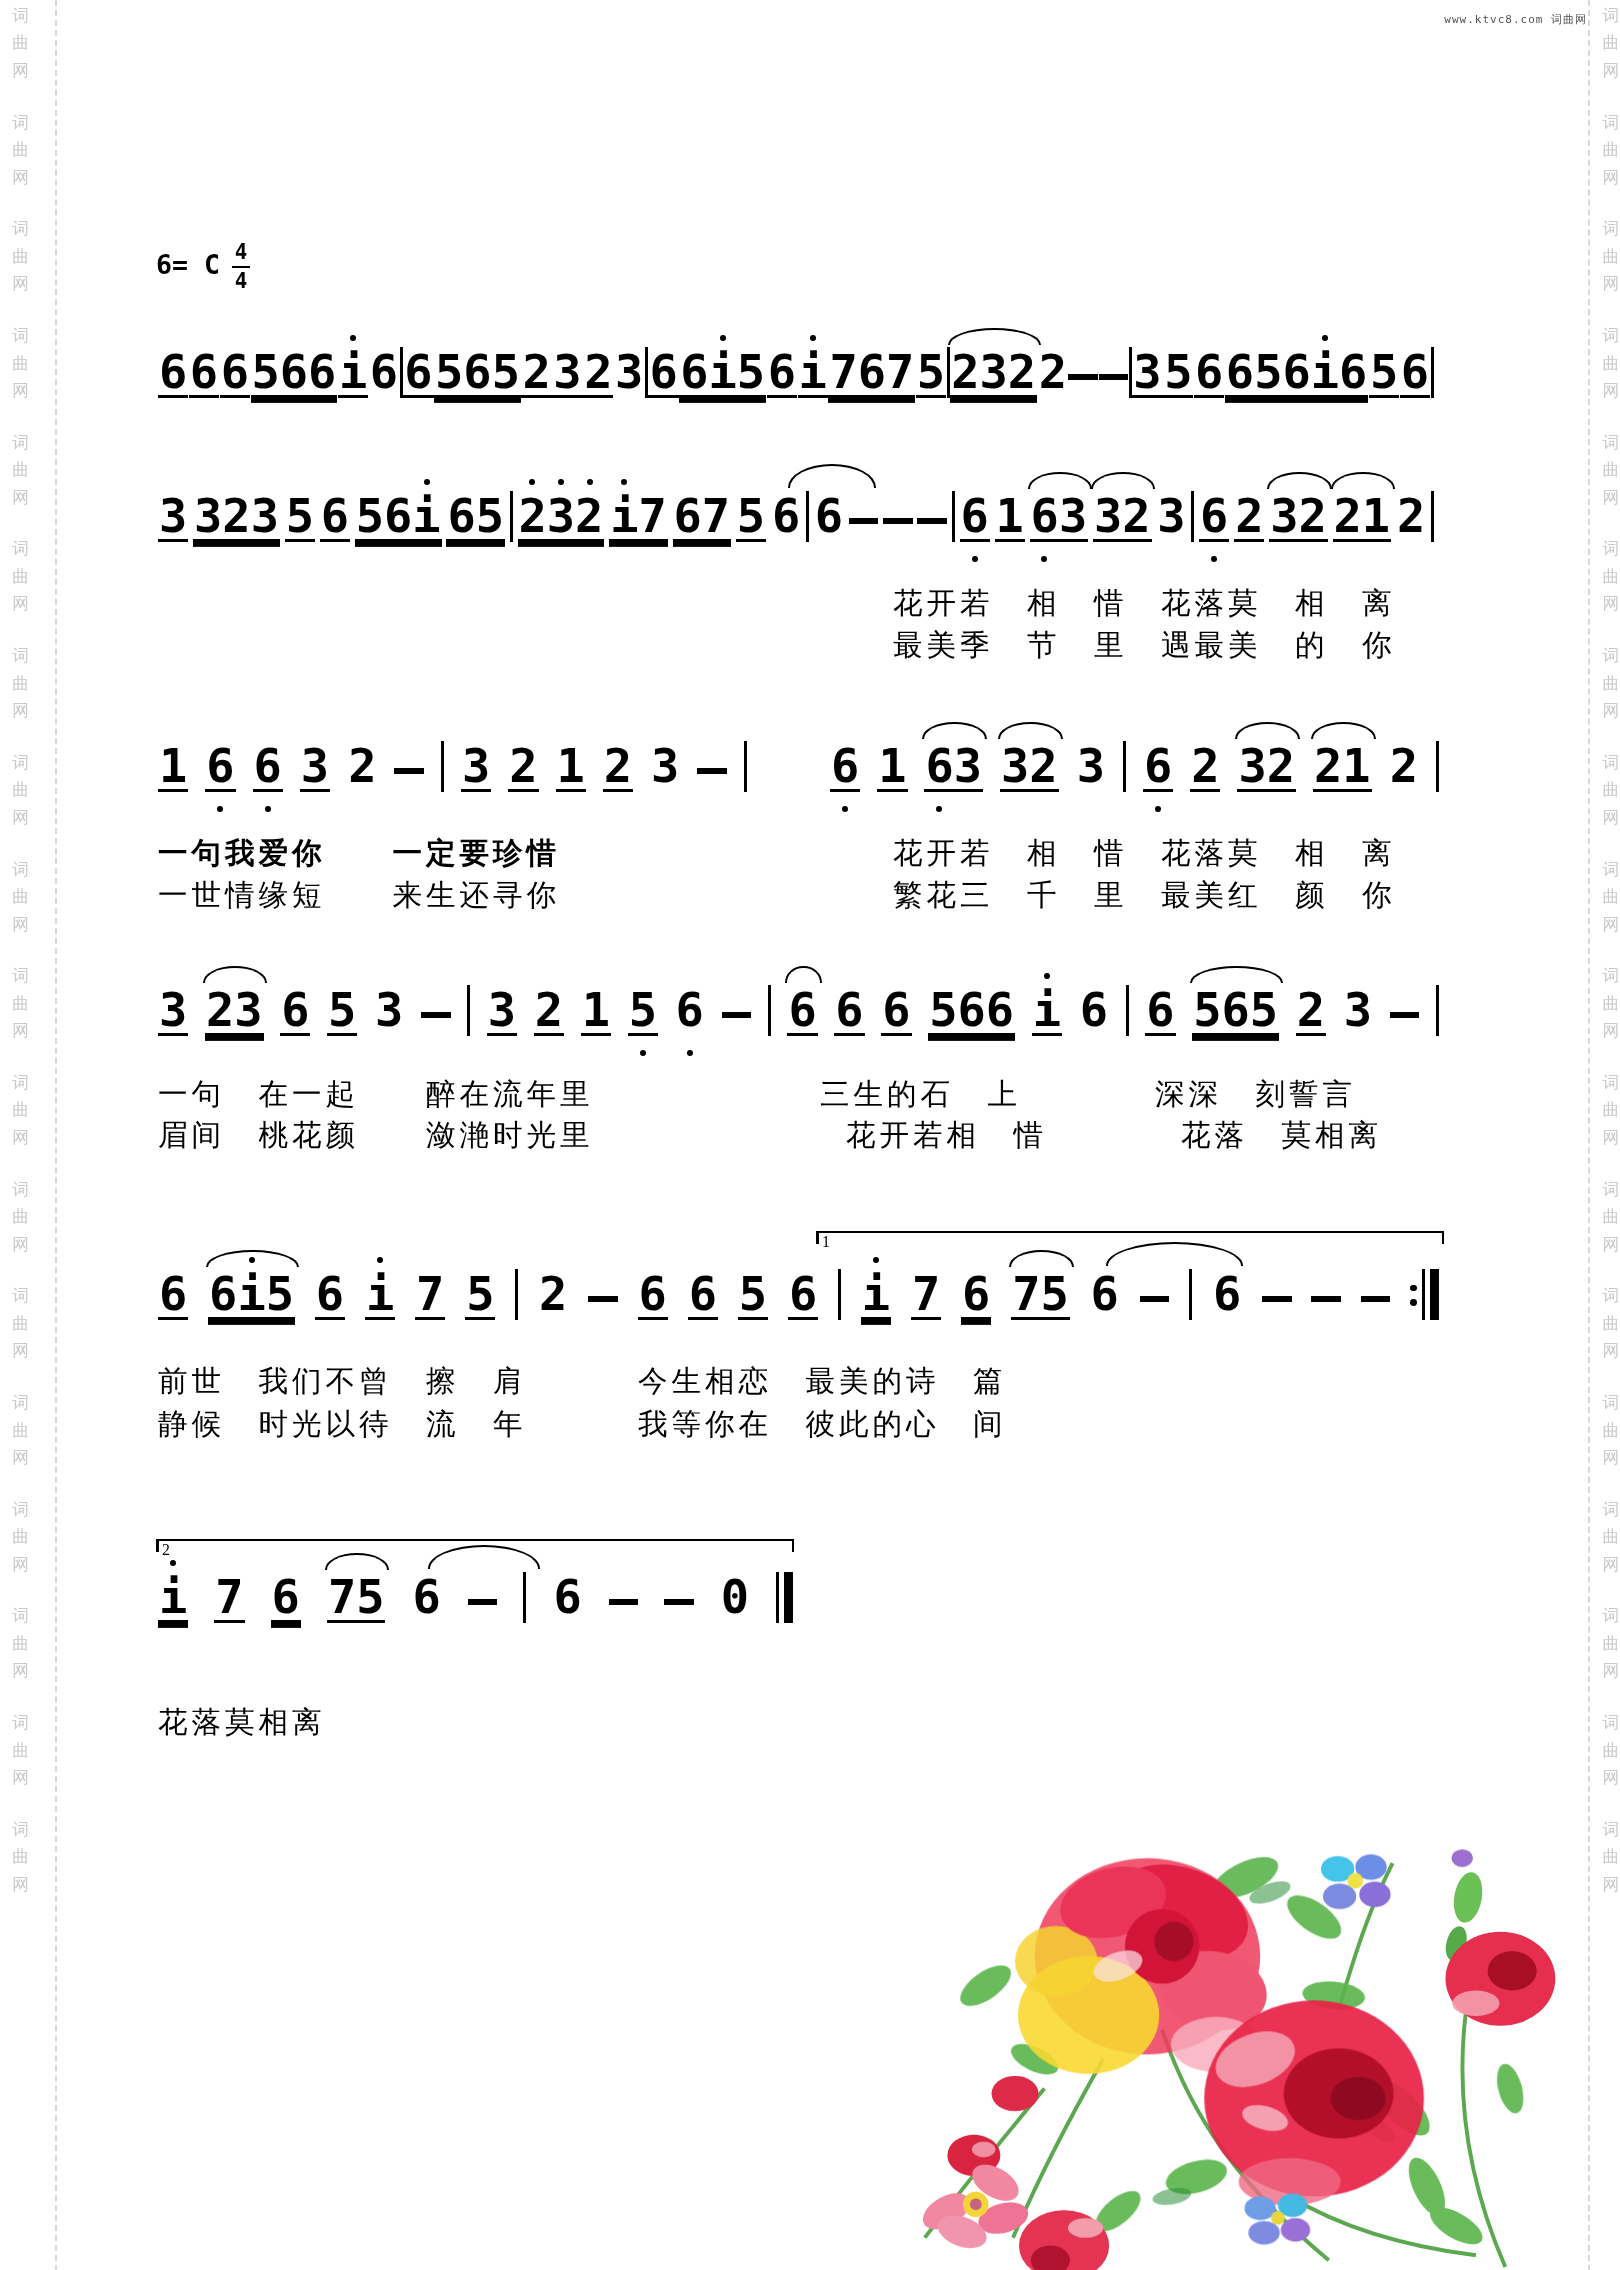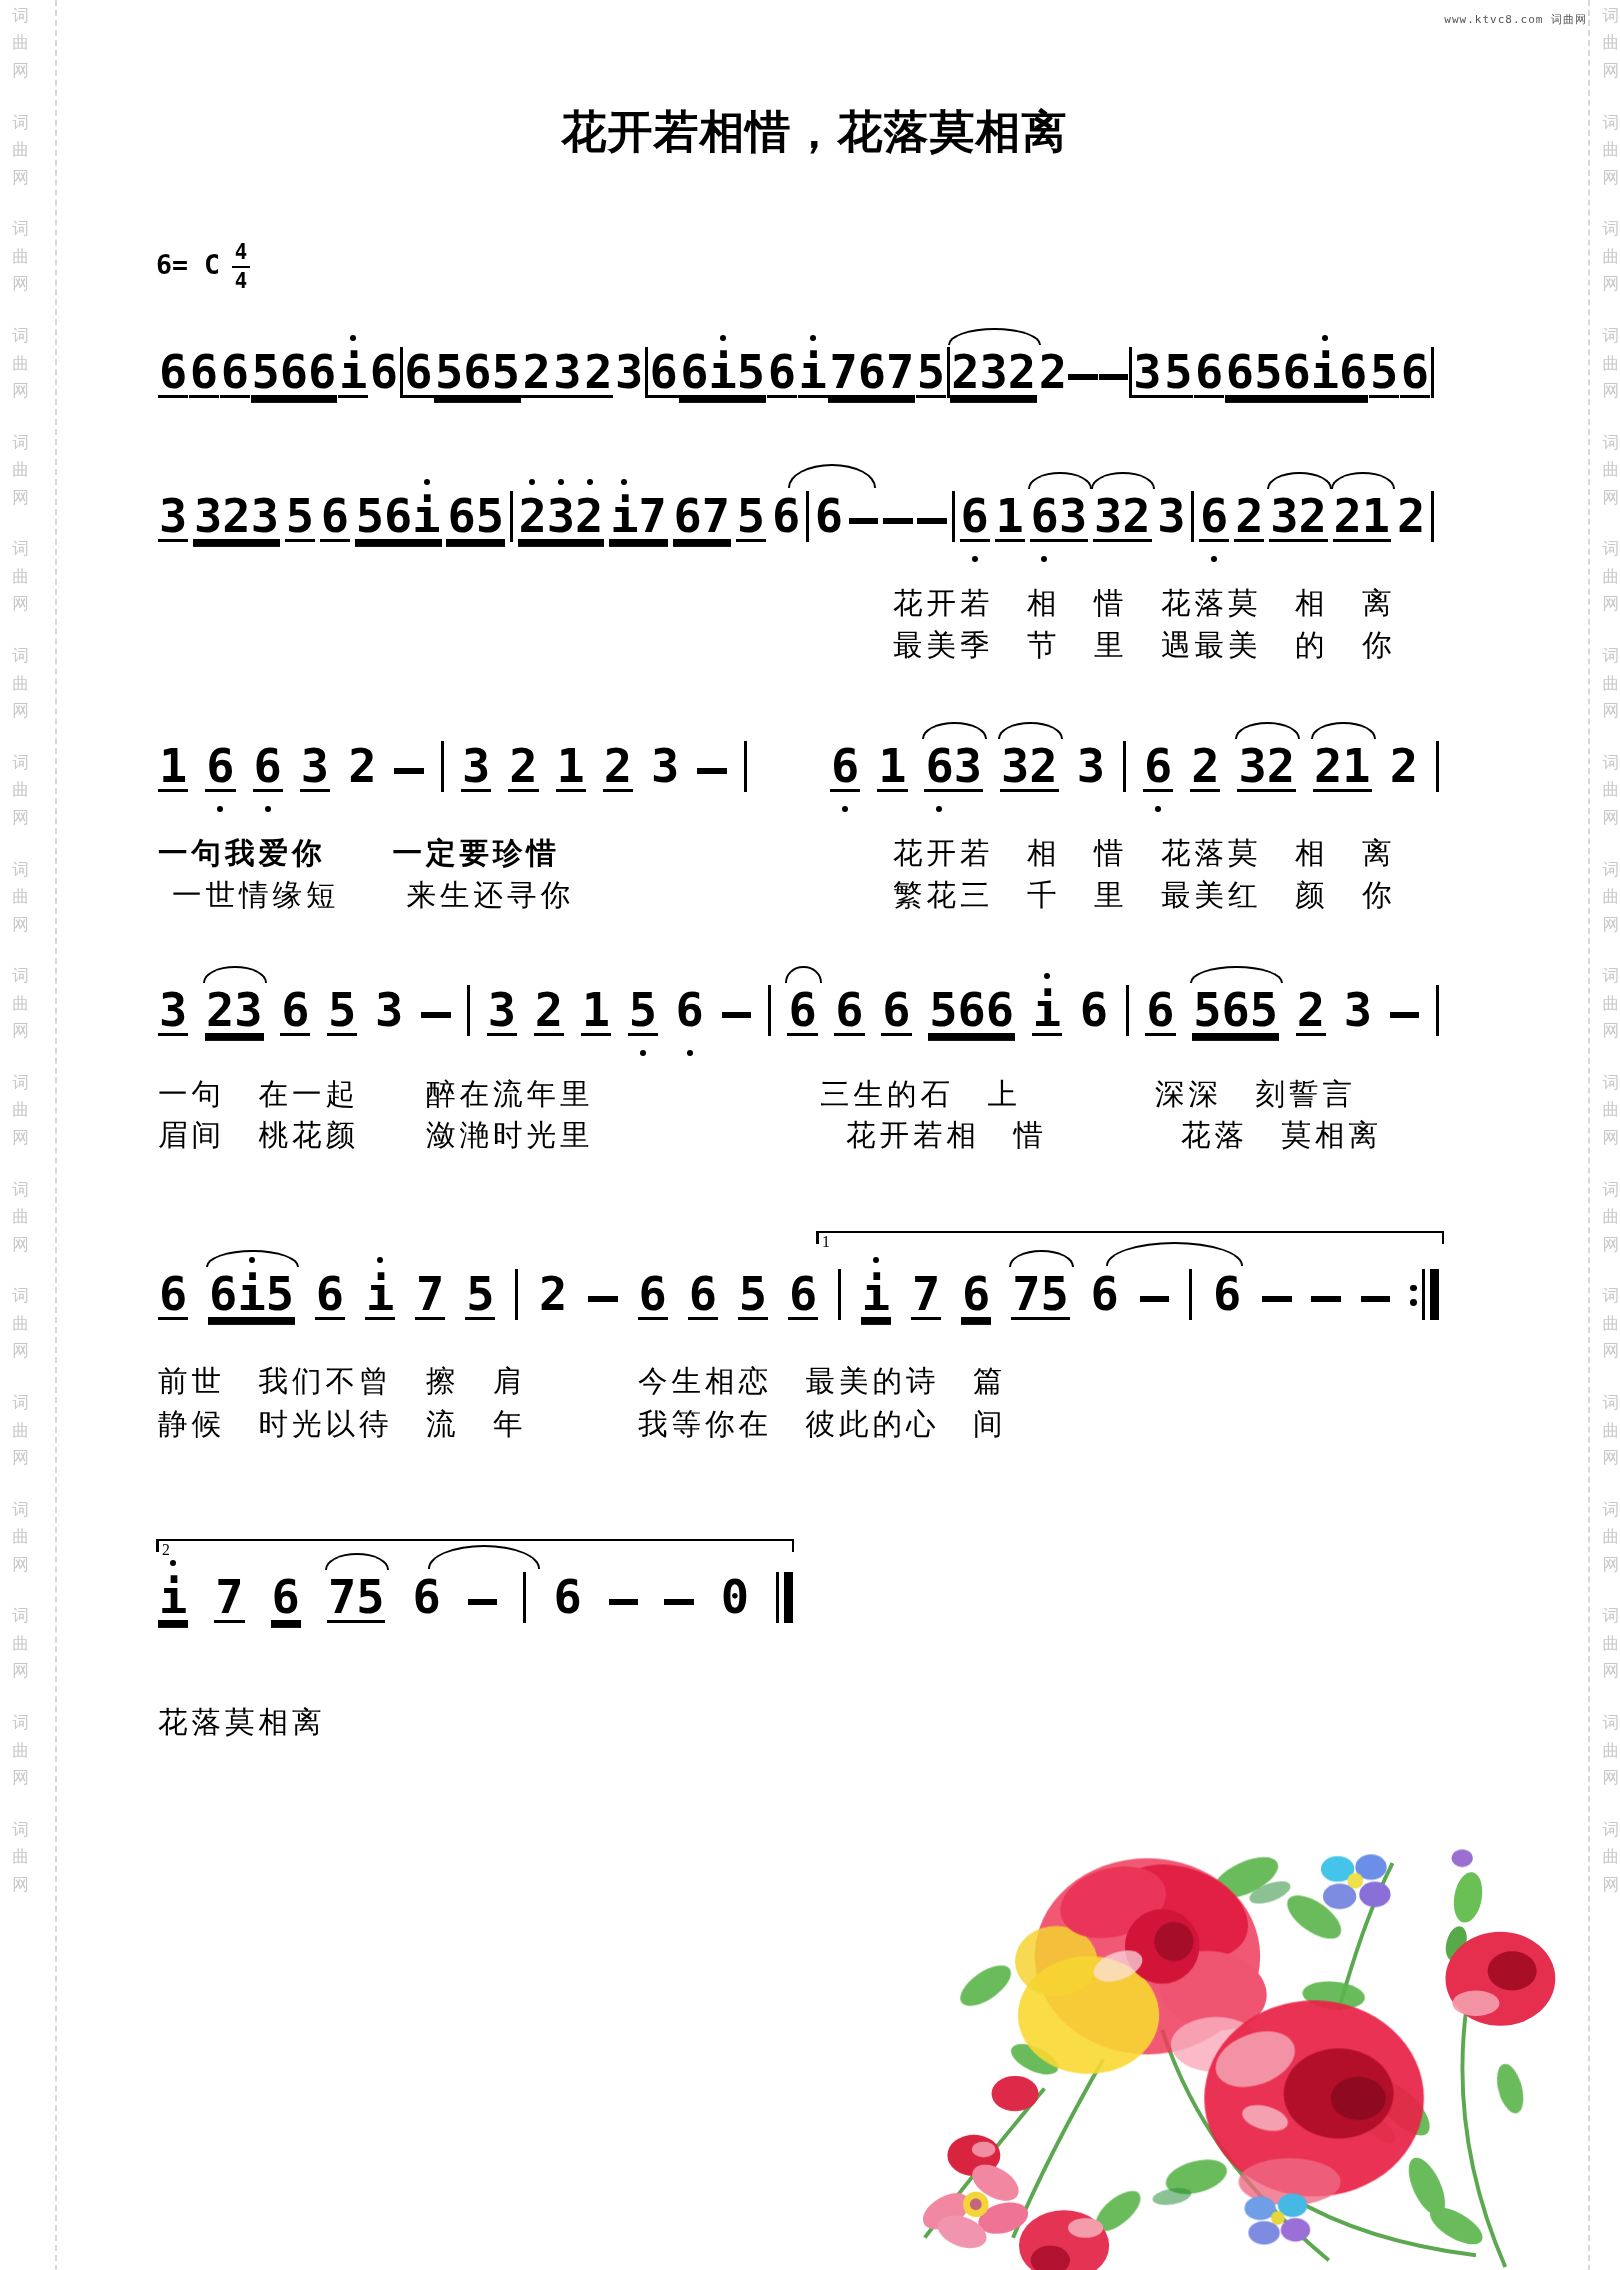--- a/index.html
+++ b/index.html
@@ -264,21 +264,20 @@
       <div class="wm-g">
         <span>词</span>
         <span>曲</span>
         <span>网</span>
       </div>
     </div>
   <div class="wm-dash r"></div>
 
   <div class="site-credit">www.ktvc8.com 词曲网</div>
 
-  <div class="title">花开若相惜，花落莫相离</div>
 
 
   <div class="keysig"><span>6= C</span><span class="frac"><span class="ft">4</span><span class="fb">4</span></span></div>
 
   <div id="music">
       <div class="mline" style="left: 158px; top: 347px; width: 1276px;">
         <span class="tk u1">
           <span class="num">6</span>
         </span>
         <span class="tk u1">
@@ -766,21 +765,21 @@
         <b>1</b>
       </div>
       <div class="volta" style="left: 156px; top: 1539px; width: 638px;">
         <b>2</b>
       </div>
     </div>
   <div id="lyrics">
       <div class="lyric" style="left: 893px; top: 583px;">花开若　相　惜　花落莫　相　离</div>
       <div class="lyric" style="left: 893px; top: 625px;">最美季　节　里　遇最美　的　你</div>
       <div class="lyric" style="left: 158px; top: 833px; font-weight: bold;">一句我爱你　　一定要珍惜</div>
-      <div class="lyric" style="left: 172px; top: 875px;">一世情缘短　　来生还寻你</div>
+      <div class="lyric" style="left: 158px; top: 875px;">一世情缘短　　来生还寻你</div>
       <div class="lyric" style="left: 893px; top: 833px;">花开若　相　惜　花落莫　相　离</div>
       <div class="lyric" style="left: 893px; top: 875px;">繁花三　千　里　最美红　颜　你</div>
       <div class="lyric" style="left: 158px; top: 1074px;">一句　在一起　　醉在流年里</div>
       <div class="lyric" style="left: 158px; top: 1115px;">眉间　桃花颜　　潋滟时光里</div>
       <div class="lyric" style="left: 820px; top: 1074px;">三生的石　上　　　　深深　刻誓言</div>
       <div class="lyric" style="left: 820px; top: 1115px; margin-left: 26px;">花开若相　惜　　　　花落　莫相离</div>
       <div class="lyric" style="left: 158px; top: 1361px;">前世　我们不曾　擦　肩</div>
       <div class="lyric" style="left: 158px; top: 1404px;">静候　时光以待　流　年</div>
       <div class="lyric" style="left: 638px; top: 1361px;">今生相恋　最美的诗　篇</div>
       <div class="lyric" style="left: 638px; top: 1404px;">我等你在　彼此的心　间</div>

